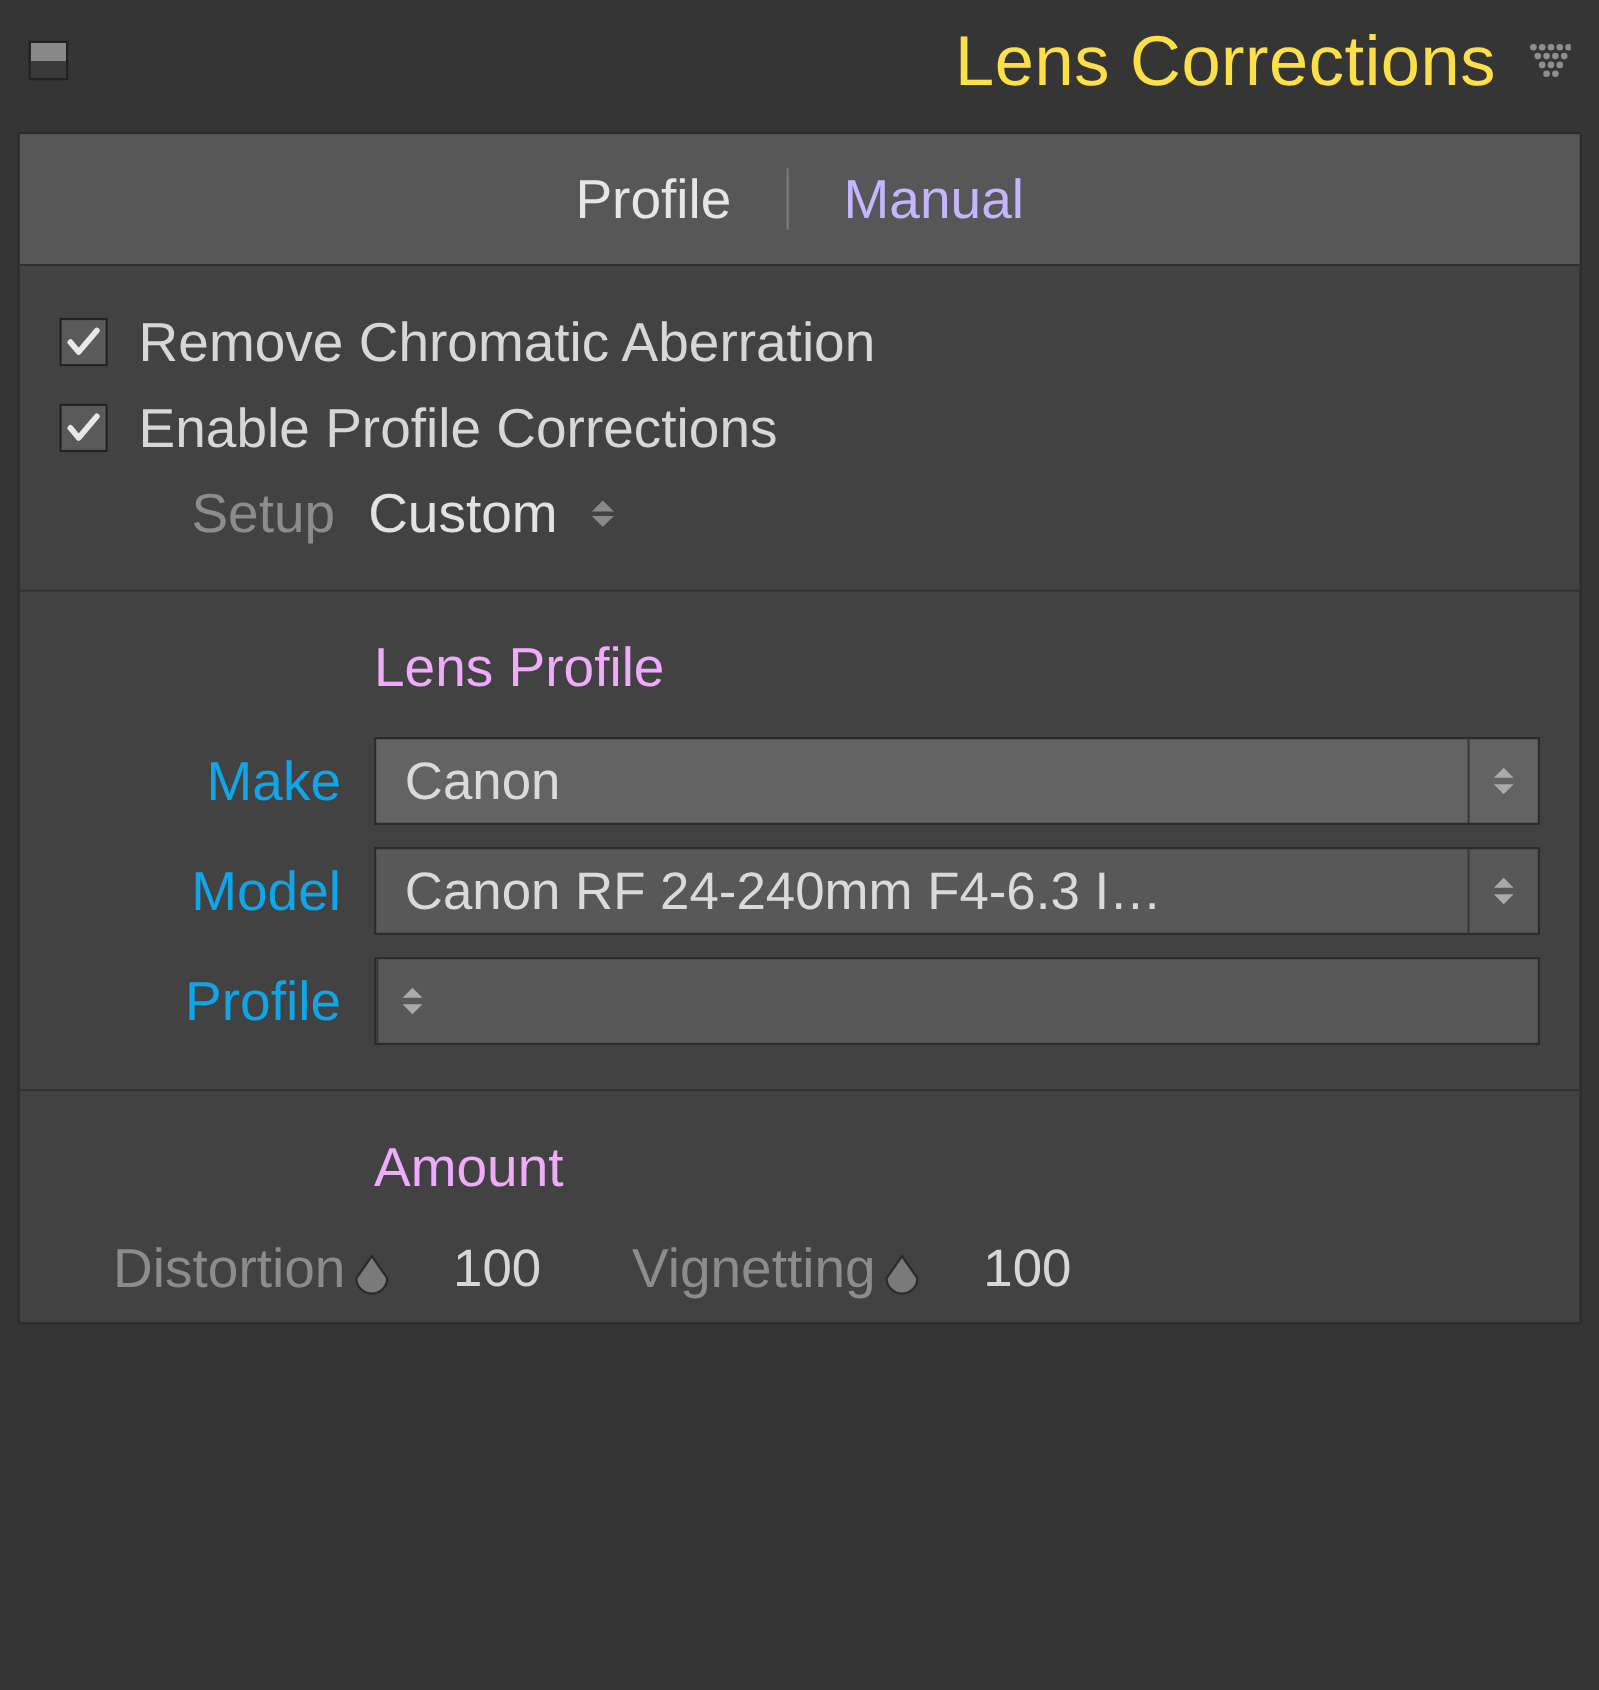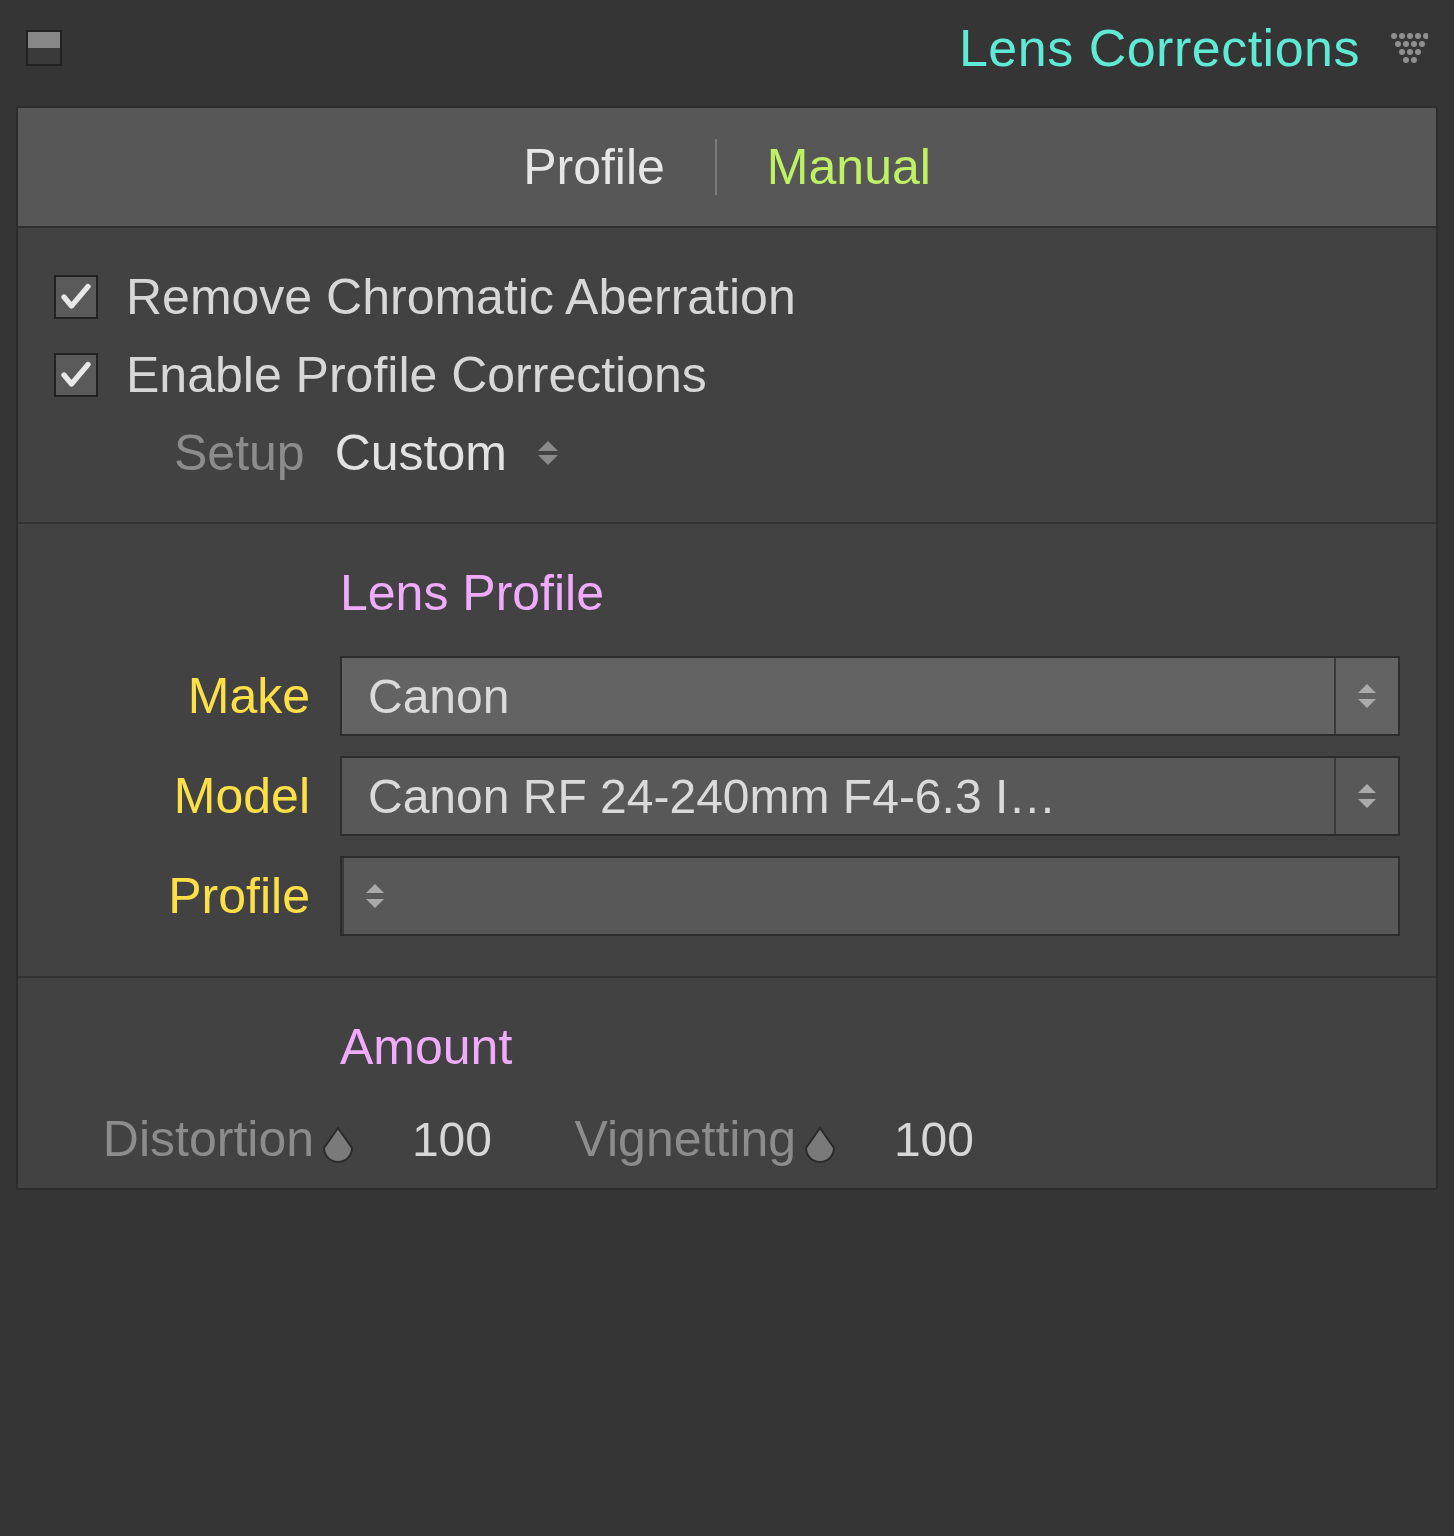--- a/index.html
+++ b/index.html
@@ -23,23 +23,23 @@
     padding: 0 10px 28px 10px;
   }
   .panel-toggle {
     width: 36px; height: 36px;
     background: linear-gradient(#888 0 50%, #3a3a3a 50% 100%);
     border: 2px solid #222;
   }
   .panel-title {
     flex: 1;
     text-align: right;
-    font-size: 52px;
+    font-size: 64px;
     font-weight: 400;
-    color: #5eead4;
+    color: #fde047;
     padding-right: 30px;
     letter-spacing: 0.5px;
   }
   .disclosure-icon svg { display:block; }
 
   .panel-body {
     border: 2px solid #2c2c2c;
     border-radius: 3px;
     background: #424242;
   }
@@ -48,21 +48,21 @@
     background: #575757;
     display: flex;
     justify-content: center;
     align-items: center;
     gap: 50px;
     height: 120px;
     border-bottom: 2px solid #2e2e2e;
   }
   .tab {
     font-size: 50px;
-    color: #bef264;
+    color: #c4b5fd;
     cursor: pointer;
   }
   .tab.active { color: #e6e6e6; font-weight: 500; }
   .tab-divider {
     width: 2px; height: 56px; background: #7a7a7a;
   }
 
   .section {
     padding: 40px 36px 40px 36px;
     border-bottom: 2px solid #333;
@@ -113,21 +113,21 @@
   }
 
   .lens-rows { display:flex; flex-direction:column; gap: 20px; }
   .lens-row {
     display:flex; align-items:center; gap: 30px;
   }
   .lens-label {
     width: 256px;
     text-align: right;
     font-size: 50px;
-    color: #fde047;
+    color: #0ea5e9;
   }
   .dropdown {
     flex:1;
     height: 80px;
     border: 2px solid #2c2c2c;
     background: #585858;
     display:flex; align-items:center;
     position: relative;
   }
   .dropdown.row0 { background: #636363; }

